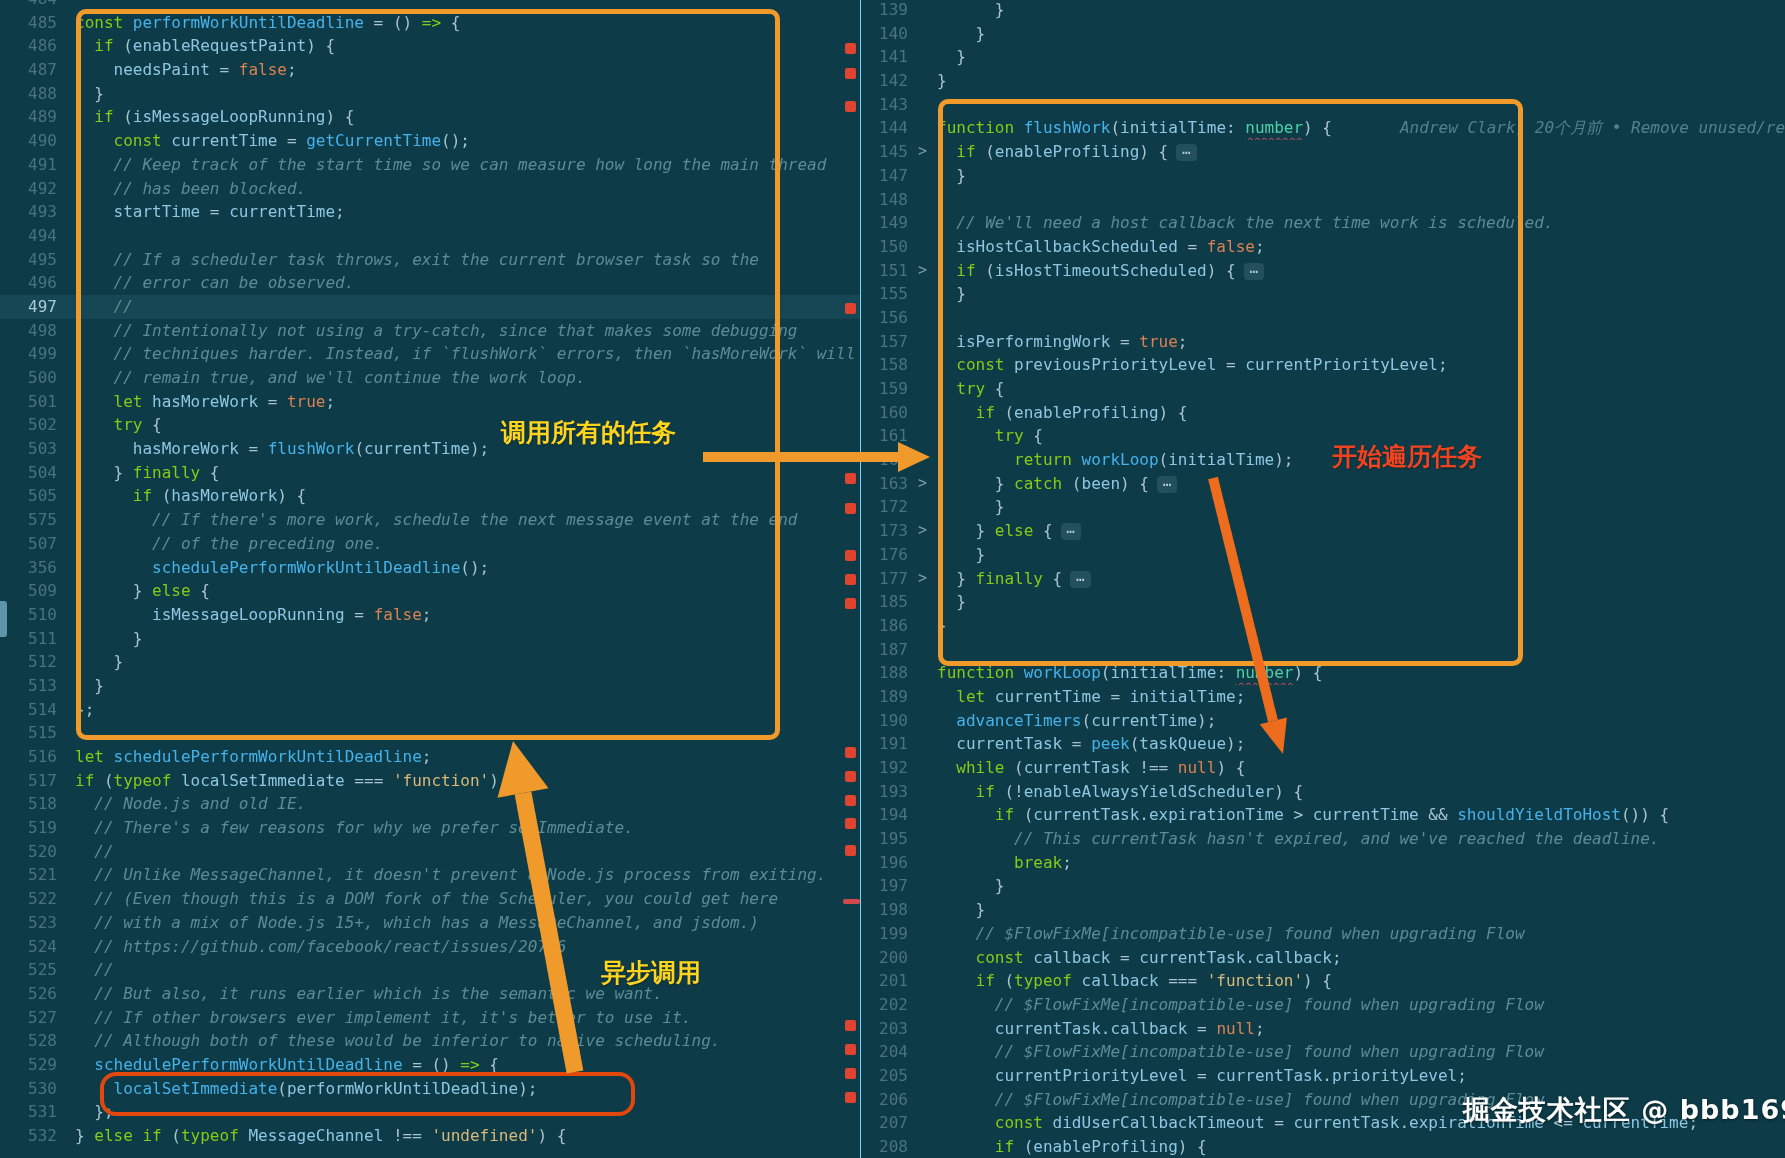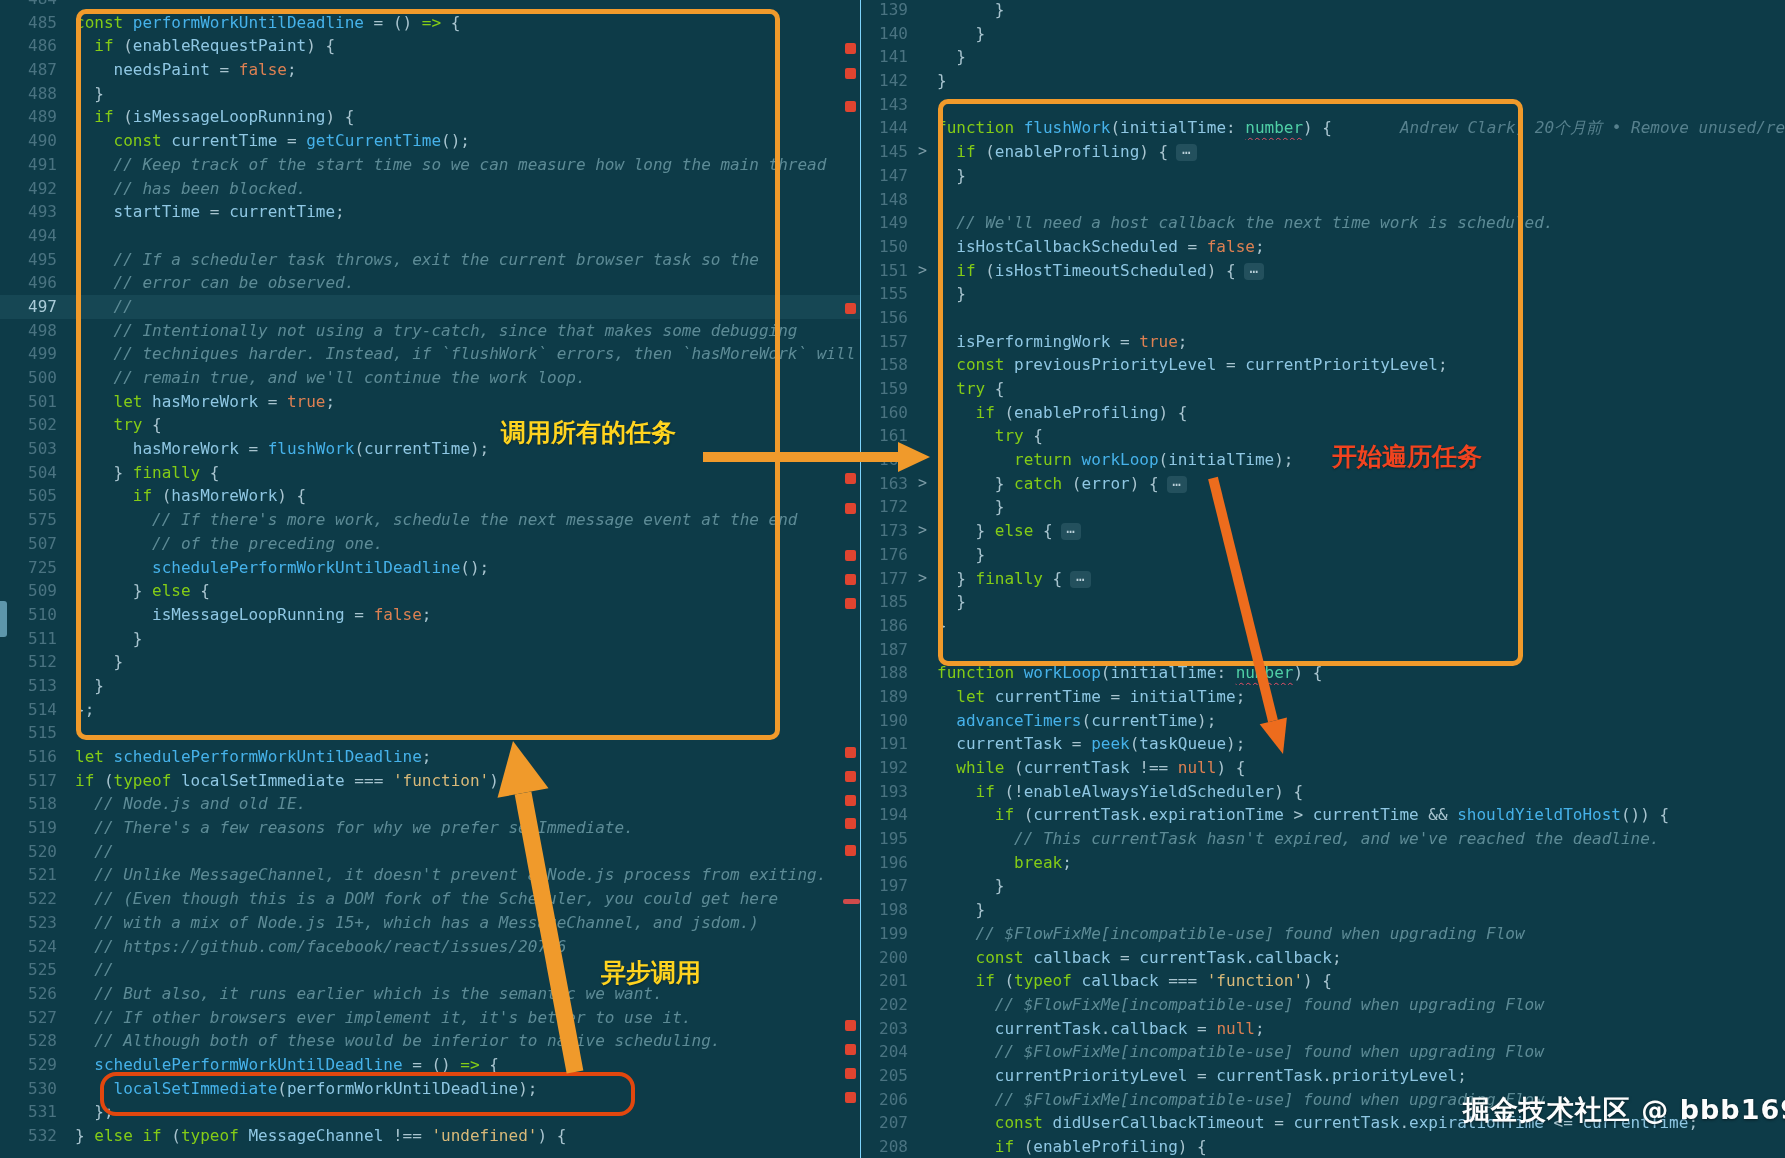--- a/index.html
+++ b/index.html
@@ -76,21 +76,21 @@
         <div class="row"><span class="ln">498</span><span class="chev"></span><span class="code"><span class="tk c">    // Intentionally not using a try-catch, since that makes some debugging</span></span></div>
         <div class="row"><span class="ln">499</span><span class="chev"></span><span class="code"><span class="tk c">    // techniques harder. Instead, if `flushWork` errors, then `hasMoreWork` will</span></span></div>
         <div class="row"><span class="ln">500</span><span class="chev"></span><span class="code"><span class="tk c">    // remain true, and we'll continue the work loop.</span></span></div>
         <div class="row"><span class="ln">501</span><span class="chev"></span><span class="code"><span class="tk p">    </span><span class="tk k">let </span><span class="tk v">hasMoreWork</span><span class="tk p"> = </span><span class="tk b">true</span><span class="tk p">;</span></span></div>
         <div class="row"><span class="ln">502</span><span class="chev"></span><span class="code"><span class="tk p">    </span><span class="tk k">try</span><span class="tk p"> {</span></span></div>
         <div class="row"><span class="ln">503</span><span class="chev"></span><span class="code"><span class="tk p">      </span><span class="tk v">hasMoreWork</span><span class="tk p"> = </span><span class="tk f">flushWork</span><span class="tk p">(</span><span class="tk v">currentTime</span><span class="tk p">);</span></span></div>
         <div class="row"><span class="ln">504</span><span class="chev"></span><span class="code"><span class="tk p">    } </span><span class="tk k">finally</span><span class="tk p"> {</span></span></div>
         <div class="row"><span class="ln">505</span><span class="chev"></span><span class="code"><span class="tk p">      </span><span class="tk k">if</span><span class="tk p"> (</span><span class="tk v">hasMoreWork</span><span class="tk p">) {</span></span></div>
         <div class="row"><span class="ln">575</span><span class="chev"></span><span class="code"><span class="tk c">        // If there's more work, schedule the next message event at the end</span></span></div>
         <div class="row"><span class="ln">507</span><span class="chev"></span><span class="code"><span class="tk c">        // of the preceding one.</span></span></div>
-        <div class="row"><span class="ln">725</span><span class="chev"></span><span class="code"><span class="tk p">        </span><span class="tk f">schedulePerformWorkUntilDeadline</span><span class="tk p">();</span></span></div>
+        <div class="row"><span class="ln">356</span><span class="chev"></span><span class="code"><span class="tk p">        </span><span class="tk f">schedulePerformWorkUntilDeadline</span><span class="tk p">();</span></span></div>
         <div class="row"><span class="ln">509</span><span class="chev"></span><span class="code"><span class="tk p">      } </span><span class="tk k">else</span><span class="tk p"> {</span></span></div>
         <div class="row"><span class="ln">510</span><span class="chev"></span><span class="code"><span class="tk p">        </span><span class="tk v">isMessageLoopRunning</span><span class="tk p"> = </span><span class="tk b">false</span><span class="tk p">;</span></span></div>
         <div class="row"><span class="ln">511</span><span class="chev"></span><span class="code"><span class="tk p">      }</span></span></div>
         <div class="row"><span class="ln">512</span><span class="chev"></span><span class="code"><span class="tk p">    }</span></span></div>
         <div class="row"><span class="ln">513</span><span class="chev"></span><span class="code"><span class="tk p">  }</span></span></div>
         <div class="row"><span class="ln">514</span><span class="chev"></span><span class="code"><span class="tk p">};</span></span></div>
         <div class="row"><span class="ln">515</span><span class="chev"></span><span class="code"></span></div>
         <div class="row"><span class="ln">516</span><span class="chev"></span><span class="code"><span class="tk k">let </span><span class="tk f">schedulePerformWorkUntilDeadline</span><span class="tk p">;</span></span></div>
         <div class="row"><span class="ln">517</span><span class="chev"></span><span class="code"><span class="tk k">if</span><span class="tk p"> (</span><span class="tk k">typeof </span><span class="tk v">localSetImmediate</span><span class="tk p"> === </span><span class="tk s">'function'</span><span class="tk p">) {</span></span></div>
         <div class="row"><span class="ln">518</span><span class="chev"></span><span class="code"><span class="tk c">  // Node.js and old IE.</span></span></div>
@@ -147,21 +147,21 @@
         <div class="row"><span class="ln">150</span><span class="chev"></span><span class="code"><span class="tk p">  </span><span class="tk v">isHostCallbackScheduled</span><span class="tk p"> = </span><span class="tk b">false</span><span class="tk p">;</span></span></div>
         <div class="row"><span class="ln">151</span><span class="chev">&gt;</span><span class="code"><span class="tk p">  </span><span class="tk k">if</span><span class="tk p"> (</span><span class="tk v">isHostTimeoutScheduled</span><span class="tk p">) {</span><span class="foldbadge">⋯</span></span></div>
         <div class="row"><span class="ln">155</span><span class="chev"></span><span class="code"><span class="tk p">  }</span></span></div>
         <div class="row"><span class="ln">156</span><span class="chev"></span><span class="code"></span></div>
         <div class="row"><span class="ln">157</span><span class="chev"></span><span class="code"><span class="tk p">  </span><span class="tk v">isPerformingWork</span><span class="tk p"> = </span><span class="tk b">true</span><span class="tk p">;</span></span></div>
         <div class="row"><span class="ln">158</span><span class="chev"></span><span class="code"><span class="tk p">  </span><span class="tk k">const </span><span class="tk v">previousPriorityLevel</span><span class="tk p"> = </span><span class="tk v">currentPriorityLevel</span><span class="tk p">;</span></span></div>
         <div class="row"><span class="ln">159</span><span class="chev"></span><span class="code"><span class="tk p">  </span><span class="tk k">try</span><span class="tk p"> {</span></span></div>
         <div class="row"><span class="ln">160</span><span class="chev"></span><span class="code"><span class="tk p">    </span><span class="tk k">if</span><span class="tk p"> (</span><span class="tk v">enableProfiling</span><span class="tk p">) {</span></span></div>
         <div class="row"><span class="ln">161</span><span class="chev"></span><span class="code"><span class="tk p">      </span><span class="tk k">try</span><span class="tk p"> {</span></span></div>
         <div class="row"><span class="ln">162</span><span class="chev"></span><span class="code"><span class="tk p">        </span><span class="tk k">return </span><span class="tk f">workLoop</span><span class="tk p">(</span><span class="tk v">initialTime</span><span class="tk p">);</span></span></div>
-        <div class="row"><span class="ln">163</span><span class="chev">&gt;</span><span class="code"><span class="tk p">      } </span><span class="tk k">catch</span><span class="tk p"> (</span><span class="tk v">error</span><span class="tk p">) {</span><span class="foldbadge">⋯</span></span></div>
+        <div class="row"><span class="ln">163</span><span class="chev">&gt;</span><span class="code"><span class="tk p">      } </span><span class="tk k">catch</span><span class="tk p"> (</span><span class="tk v">been</span><span class="tk p">) {</span><span class="foldbadge">⋯</span></span></div>
         <div class="row"><span class="ln">172</span><span class="chev"></span><span class="code"><span class="tk p">      }</span></span></div>
         <div class="row"><span class="ln">173</span><span class="chev">&gt;</span><span class="code"><span class="tk p">    } </span><span class="tk k">else</span><span class="tk p"> {</span><span class="foldbadge">⋯</span></span></div>
         <div class="row"><span class="ln">176</span><span class="chev"></span><span class="code"><span class="tk p">    }</span></span></div>
         <div class="row"><span class="ln">177</span><span class="chev">&gt;</span><span class="code"><span class="tk p">  } </span><span class="tk k">finally</span><span class="tk p"> {</span><span class="foldbadge">⋯</span></span></div>
         <div class="row"><span class="ln">185</span><span class="chev"></span><span class="code"><span class="tk p">  }</span></span></div>
         <div class="row"><span class="ln">186</span><span class="chev"></span><span class="code"><span class="tk p">}</span></span></div>
         <div class="row"><span class="ln">187</span><span class="chev"></span><span class="code"></span></div>
         <div class="row"><span class="ln">188</span><span class="chev"></span><span class="code"><span class="tk k">function </span><span class="tk f">workLoop</span><span class="tk p">(</span><span class="tk v">initialTime</span><span class="tk p">: </span><span class="tk t sq">number</span><span class="tk p">) {</span></span></div>
         <div class="row"><span class="ln">189</span><span class="chev"></span><span class="code"><span class="tk p">  </span><span class="tk k">let </span><span class="tk v">currentTime</span><span class="tk p"> = </span><span class="tk v">initialTime</span><span class="tk p">;</span></span></div>
         <div class="row"><span class="ln">190</span><span class="chev"></span><span class="code"><span class="tk p">  </span><span class="tk f">advanceTimers</span><span class="tk p">(</span><span class="tk v">currentTime</span><span class="tk p">);</span></span></div>

